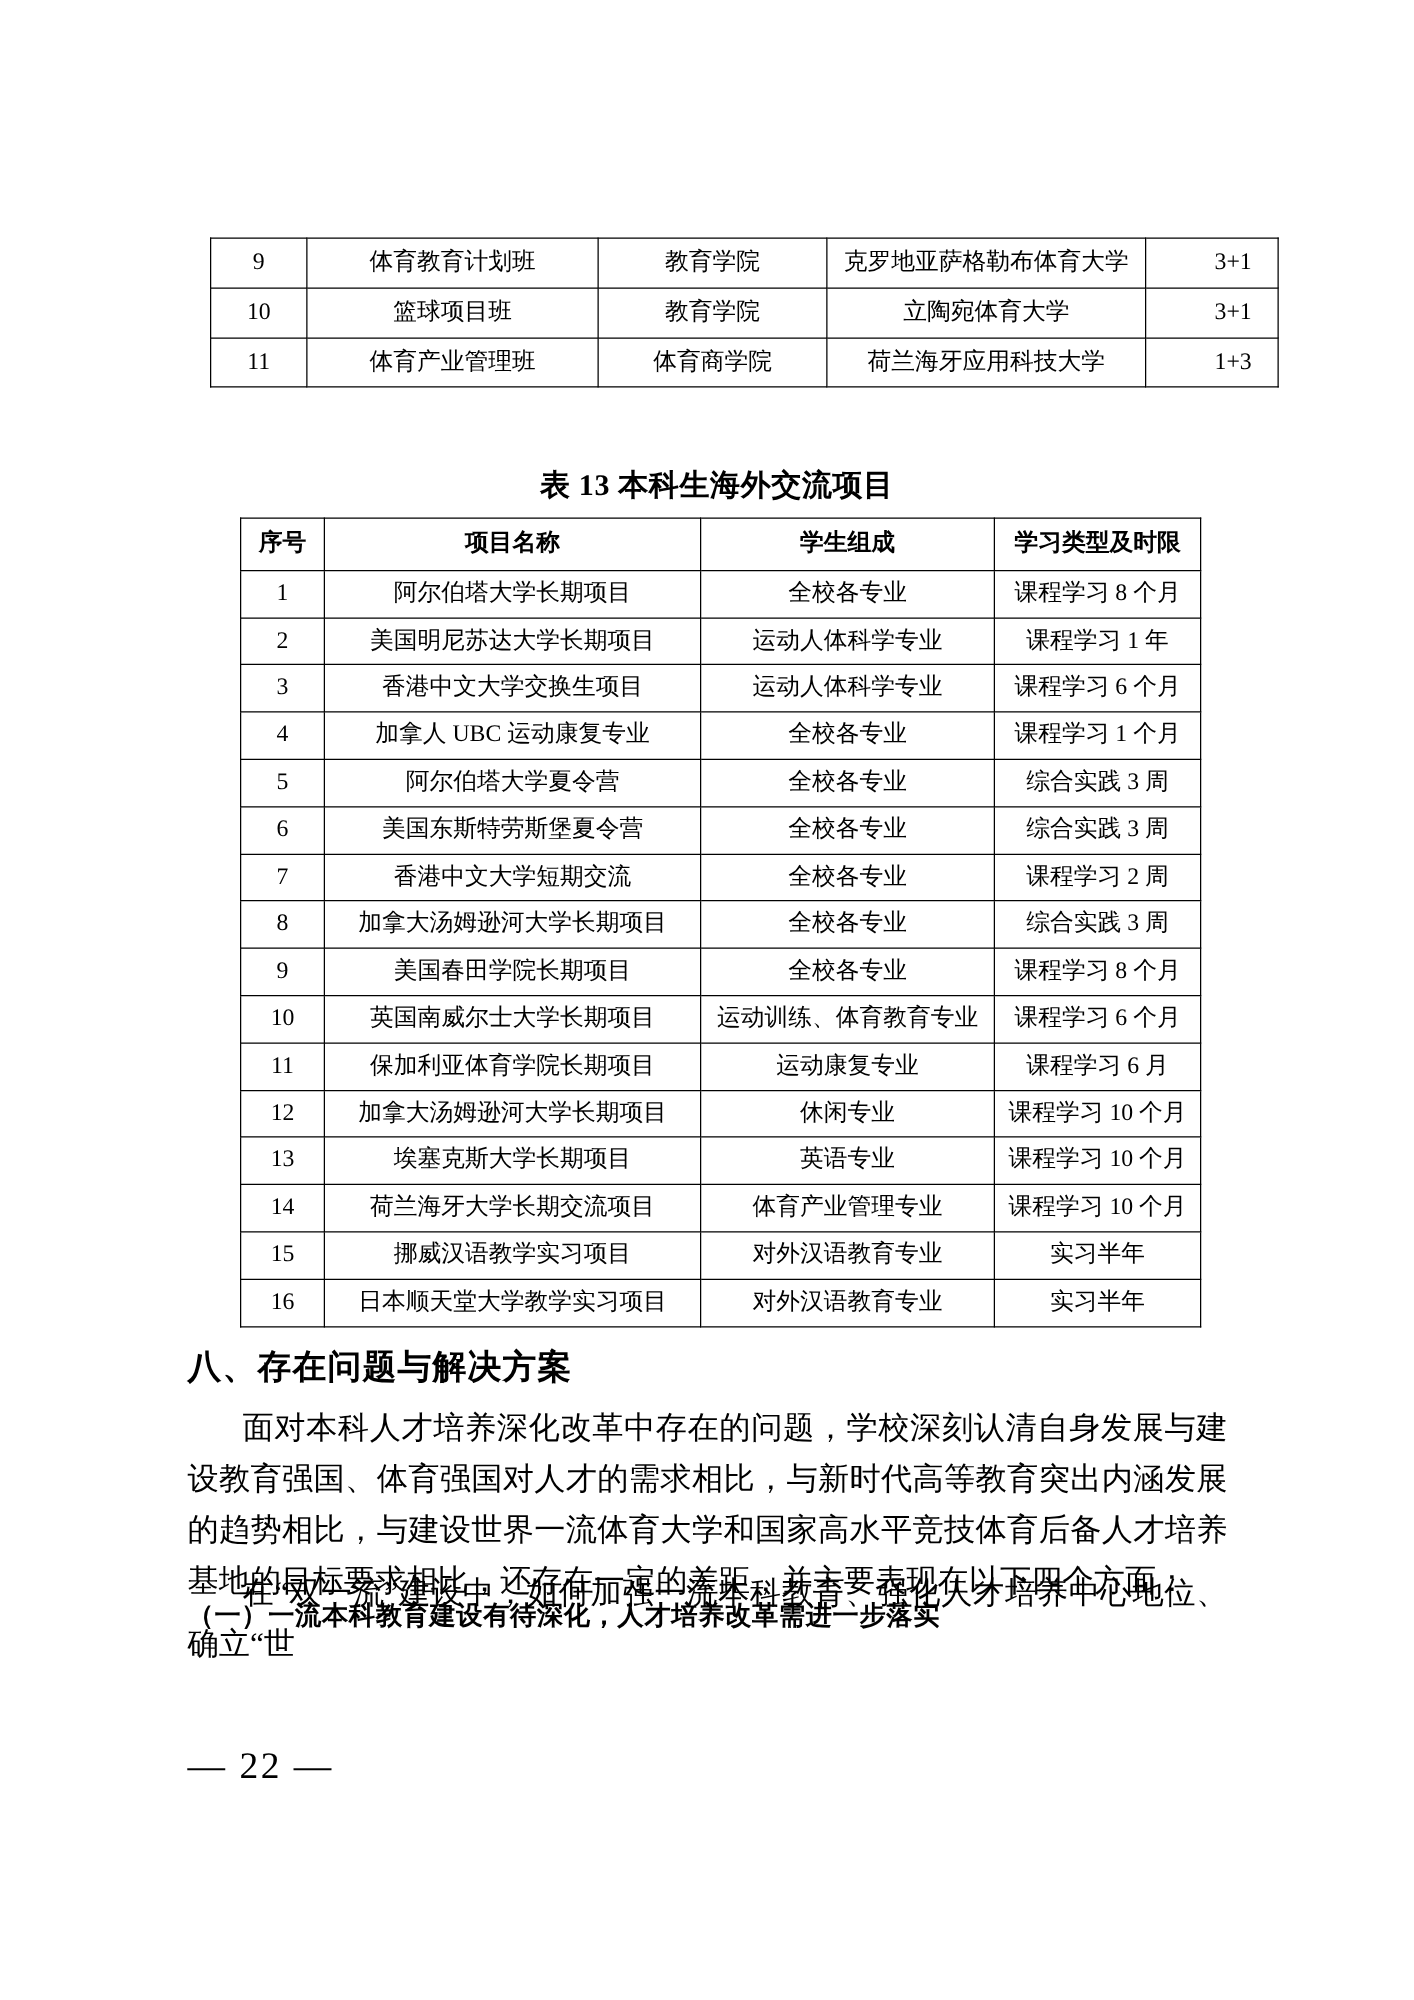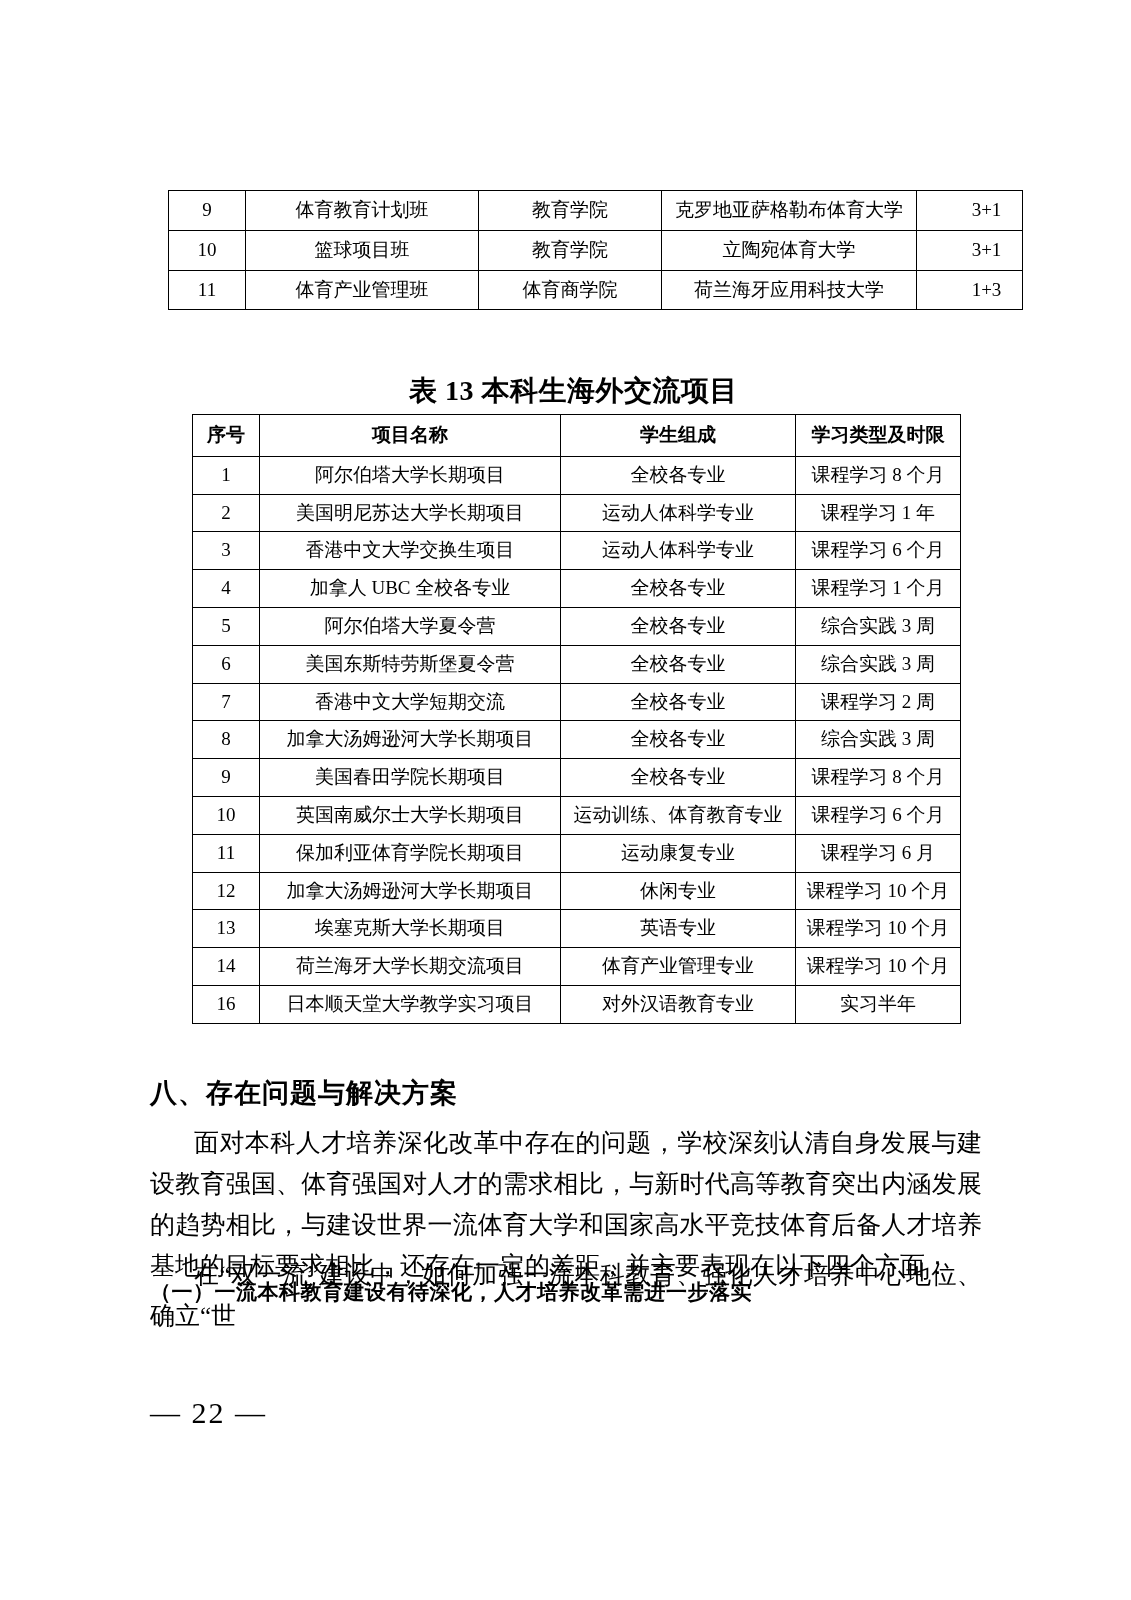--- a/index.html
+++ b/index.html
@@ -51,21 +51,21 @@
   #tbl-continued td:nth-child(4) { width: 250px; }
   #tbl-continued td:nth-child(5) { width: 67px; padding-left: 36px; }
 
   
   .table-caption {
     position: absolute;
     left: 0;
     right: 0;
     top: 372px;
     text-align: center;
-    font-size: 28px;
+    font-size: 24px;
     font-weight: bold;
     letter-spacing: 0.5px;
     padding-left: 16px;
   }
 
   #tbl-13 {
     position: absolute;
     left: 192px;
     top: 414px;
     width: 748px;
@@ -178,21 +178,21 @@
         <td>课程学习 1 年</td>
       </tr>
       <tr>
         <td>3</td>
         <td>香港中文大学交换生项目</td>
         <td>运动人体科学专业</td>
         <td>课程学习 6 个月</td>
       </tr>
       <tr>
         <td>4</td>
-        <td>加拿人 UBC 全校各专业</td>
+        <td>加拿人 UBC 运动康复专业</td>
         <td>全校各专业</td>
         <td>课程学习 1 个月</td>
       </tr>
       <tr>
         <td>5</td>
         <td>阿尔伯塔大学夏令营</td>
         <td>全校各专业</td>
         <td>综合实践 3 周</td>
       </tr>
       <tr>
@@ -243,20 +243,26 @@
         <td>英语专业</td>
         <td>课程学习 10 个月</td>
       </tr>
       <tr>
         <td>14</td>
         <td>荷兰海牙大学长期交流项目</td>
         <td>体育产业管理专业</td>
         <td>课程学习 10 个月</td>
       </tr>
       <tr>
+        <td>15</td>
+        <td>挪威汉语教学实习项目</td>
+        <td>对外汉语教育专业</td>
+        <td>实习半年</td>
+      </tr>
+      <tr>
         <td>16</td>
         <td>日本顺天堂大学教学实习项目</td>
         <td>对外汉语教育专业</td>
         <td>实习半年</td>
       </tr>
     </tbody>
   </table>
 
   <div class="h-section">八、存在问题与解决方案</div>
 

